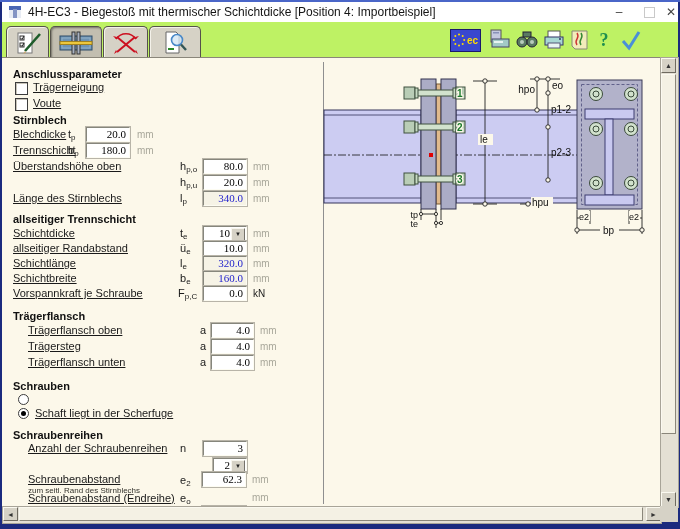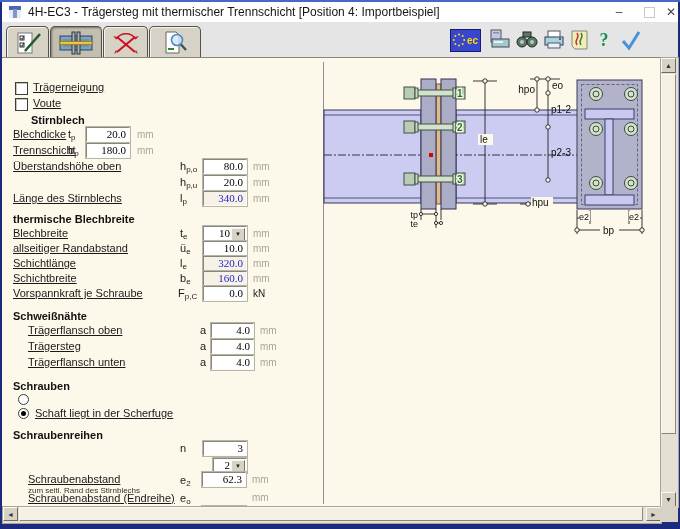--- a/index.html
+++ b/index.html
@@ -7,21 +7,21 @@
        font-family:"Liberation Sans",sans-serif;-webkit-font-smoothing:none;}
   .abs{position:absolute;}
   
   .edge{background:#1b2a7e;}
   .edge-top{background:#4a66c8;}
   
   #titlebar{left:2px;top:2px;width:676px;height:20px;background:#fff;}
   #title-text{left:26px;top:3px;font-size:12px;color:#151515;white-space:nowrap;}
   .winctl{top:0;height:20px;text-align:center;font-size:12px;color:#444;line-height:20px;}
   
-  #toolbar{left:2px;top:22px;width:676px;height:35px;background:#e5e5e5;}
+  #toolbar{left:2px;top:22px;width:676px;height:35px;background:#bef264;}
   .tab{position:absolute;top:4px;height:31px;background:#d6d2c6;border:1px solid #55524a;border-bottom:none;
        border-radius:5px 5px 0 0;box-shadow:inset 1px 1px 0 #f4f2ea;display:flex;align-items:center;justify-content:center;}
   .tab.sel{background:#c2beb0;box-shadow:inset 1px 1px 2px #77746a;}
   .act{position:absolute;top:6px;width:26px;height:24px;display:flex;align-items:center;justify-content:center;}
   
   #content{left:2px;top:57px;width:658px;height:449px;background:#fcf8ea;border-top:1px solid #8a867a;overflow:hidden;}
   .hd{position:absolute;font-size:11px;font-weight:bold;color:#111;line-height:14px;white-space:nowrap;}
   .lbl{position:absolute;font-size:11px;color:#1a1a1a;line-height:15px;white-space:nowrap;text-decoration:underline;}
   .sublbl{position:absolute;font-size:8px;color:#33322c;line-height:9px;white-space:nowrap;}
   .sym{position:absolute;font-size:11px;color:#1a1a1a;line-height:15px;}
@@ -54,21 +54,21 @@
   <div class="abs edge" style="left:0;top:2px;width:2px;height:527px"></div>
   <div class="abs edge" style="left:678px;top:2px;width:2px;height:527px"></div>
   <div class="abs edge" style="left:0;top:522px;width:680px;height:7px"></div>
 
   <div class="abs" id="titlebar">
     <svg class="abs" style="left:6px;top:3px" width="14" height="14">
       <rect x="1" y="1" width="12" height="12" fill="#e8ecf4"></rect>
       <rect x="1" y="1" width="12" height="4" fill="#4a66b4"></rect>
       <rect x="5" y="4" width="4" height="9" fill="#8494c4"></rect>
     </svg>
-    <div class="abs" id="title-text">4H-EC3 - Trägersteg mit thermischer Trennschicht [Position 4: Importbeispiel]</div>
+    <div class="abs" id="title-text">4H-EC3 - Biegestoß mit thermischer Schichtdicke [Position 4: Importbeispiel]</div>
     <div class="abs winctl" style="left:604px;width:26px">–</div>
     <div class="abs winctl" style="left:634px;width:26px">
       <span style="display:inline-block;width:9px;height:9px;border:1px solid #c9c9c9;vertical-align:middle"></span>
     </div>
     <div class="abs winctl" style="left:660px;width:18px">✕</div>
   </div>
 
   <div class="abs" id="toolbar">
     <div class="tab" style="left:4px;width:41px">
       <svg width="32" height="26" viewBox="0 0 32 26">
@@ -301,27 +301,28 @@
           <rect x="577" y="153" width="11" height="10" fill="#fcf8ea"></rect>
           <text x="577" y="162">e2</text>
           <rect x="627" y="153" width="11" height="10" fill="#fcf8ea"></rect>
           <text x="627" y="162">e2</text>
           <rect x="598" y="166" width="19" height="12" fill="#fcf8ea"></rect>
           <text x="601" y="176" font-size="10">bp</text>
         </g>
       </g>
     </svg>
 
+    <div class="hd" style="left:11px;top:9px">Anschlussparameter</div>
 
     <div class="cb" style="left:13px;top:24px"></div>
     <div class="lbl" style="left:31px;top:22px">Trägerneigung</div>
     <div class="cb" style="left:13px;top:40px"></div>
     <div class="lbl" style="left:31px;top:38px">Voute</div>
 
-    <div class="hd" style="left:29px;top:55px">Stirnblech</div>
+    <div class="hd" style="left:11px;top:55px">Stirnblech</div>
 
     <div class="lbl" style="left:11px;top:69px">Blechdicke</div>
     <div class="sym" style="left:66px;top:69px"><span>t</span><span class="sub">p</span></div>
     <div class="fld" style="left:84px;top:69px;width:44px">20.0</div>
     <div class="unit" style="left:135px;top:69px">mm</div>
 
     <div class="lbl" style="left:11px;top:85px">Trennschicht</div>
     <div class="sym" style="left:66px;top:85px"><span>b</span><span class="sub">p</span></div>
     <div class="fld" style="left:84px;top:85px;width:44px">180.0</div>
     <div class="unit" style="left:135px;top:85px">mm</div>
@@ -333,23 +334,23 @@
 
     <div class="sym" style="left:178px;top:117px"><span>h</span><span class="sub">p,u</span></div>
     <div class="fld" style="left:201px;top:117px;width:44px">20.0</div>
     <div class="unit" style="left:251px;top:117px">mm</div>
 
     <div class="lbl" style="left:11px;top:133px">Länge des Stirnblechs</div>
     <div class="sym" style="left:178px;top:133px"><span>l</span><span class="sub">p</span></div>
     <div class="fld ro" style="left:201px;top:133px;width:44px">340.0</div>
     <div class="unit" style="left:251px;top:133px">mm</div>
 
-    <div class="hd" style="left:11px;top:154px">thermische Blechbreite</div>
-
-    <div class="lbl" style="left:11px;top:168px">Blechbreite</div>
+    <div class="hd" style="left:11px;top:154px">allseitiger Trennschicht</div>
+
+    <div class="lbl" style="left:11px;top:168px">Schichtdicke</div>
     <div class="sym" style="left:178px;top:168px"><span>t</span><span class="sub">e</span></div>
     <div class="fld dd" style="left:201px;top:168px;width:44px"><span>10</span><span class="ddbtn">▼</span></div>
     <div class="unit" style="left:251px;top:168px">mm</div>
 
     <div class="lbl" style="left:11px;top:183px">allseitiger Randabstand</div>
     <div class="sym" style="left:178px;top:183px"><span>ü</span><span class="sub">e</span></div>
     <div class="fld" style="left:201px;top:183px;width:44px">10.0</div>
     <div class="unit" style="left:251px;top:183px">mm</div>
 
     <div class="lbl" style="left:11px;top:198px">Schichtlänge</div>
@@ -360,21 +361,21 @@
     <div class="lbl" style="left:11px;top:213px">Schichtbreite</div>
     <div class="sym" style="left:178px;top:213px"><span>b</span><span class="sub">e</span></div>
     <div class="fld ro" style="left:201px;top:213px;width:44px">160.0</div>
     <div class="unit" style="left:251px;top:213px">mm</div>
 
     <div class="lbl" style="left:11px;top:228px">Vorspannkraft je Schraube</div>
     <div class="sym" style="left:176px;top:228px"><span>F</span><span class="sub">p,C</span></div>
     <div class="fld" style="left:201px;top:228px;width:44px">0.0</div>
     <div class="unit dark" style="left:251px;top:228px">kN</div>
 
-    <div class="hd" style="left:11px;top:251px">Schweißnähte</div>
+    <div class="hd" style="left:11px;top:251px">Trägerflansch</div>
 
     <div class="lbl" style="left:26px;top:265px">Trägerflansch oben</div>
     <div class="sym" style="left:198px;top:265px">a</div>
     <div class="fld" style="left:209px;top:265px;width:43px">4.0</div>
     <div class="unit" style="left:258px;top:265px">mm</div>
 
     <div class="lbl" style="left:26px;top:281px">Trägersteg</div>
     <div class="sym" style="left:198px;top:281px">a</div>
     <div class="fld" style="left:209px;top:281px;width:43px">4.0</div>
     <div class="unit" style="left:258px;top:281px">mm</div>
@@ -387,20 +388,21 @@
     <div class="hd" style="left:11px;top:321px">Schrauben</div>
 
     <div class="radio" style="left:16px;top:336px"></div>
     <div class="radio" style="left:16px;top:350px">
         <span class="dot"></span>
       </div>
     <div class="lbl" style="left:33px;top:348px">Schaft liegt in der Scherfuge</div>
 
     <div class="hd" style="left:11px;top:370px">Schraubenreihen</div>
 
+    <div class="lbl" style="left:26px;top:383px">Anzahl der Schraubenreihen</div>
     <div class="sym" style="left:178px;top:383px">n</div>
     <div class="fld" style="left:201px;top:383px;width:44px">3</div>
 
     <div class="fld dd" style="left:211px;top:400px;width:34px"><span>2</span><span class="ddbtn">▼</span></div>
 
     <div class="lbl" style="left:26px;top:414px">Schraubenabstand</div>
     <div class="sublbl" style="left:26px;top:428px">zum seitl. Rand des Stirnblechs</div>
     <div class="sym" style="left:178px;top:415px"><span>e</span><span class="sub">2</span></div>
     <div class="fld" style="left:200px;top:414px;width:44px">62.3</div>
     <div class="unit" style="left:250px;top:414px">mm</div>

